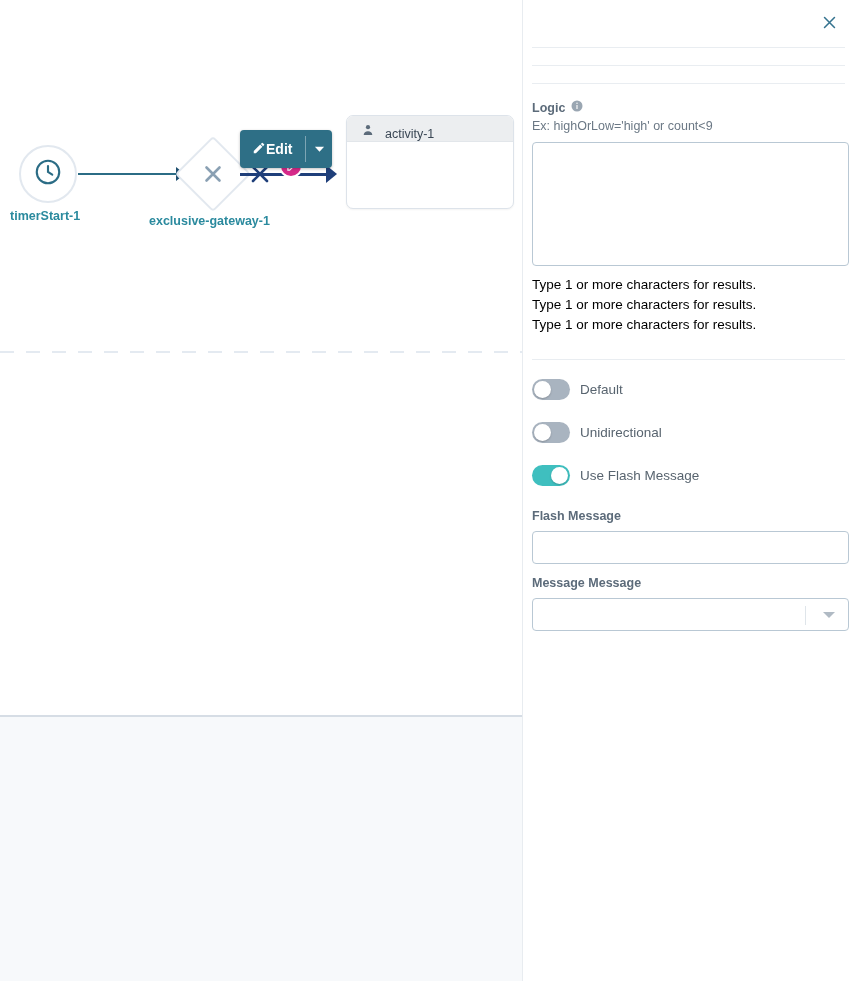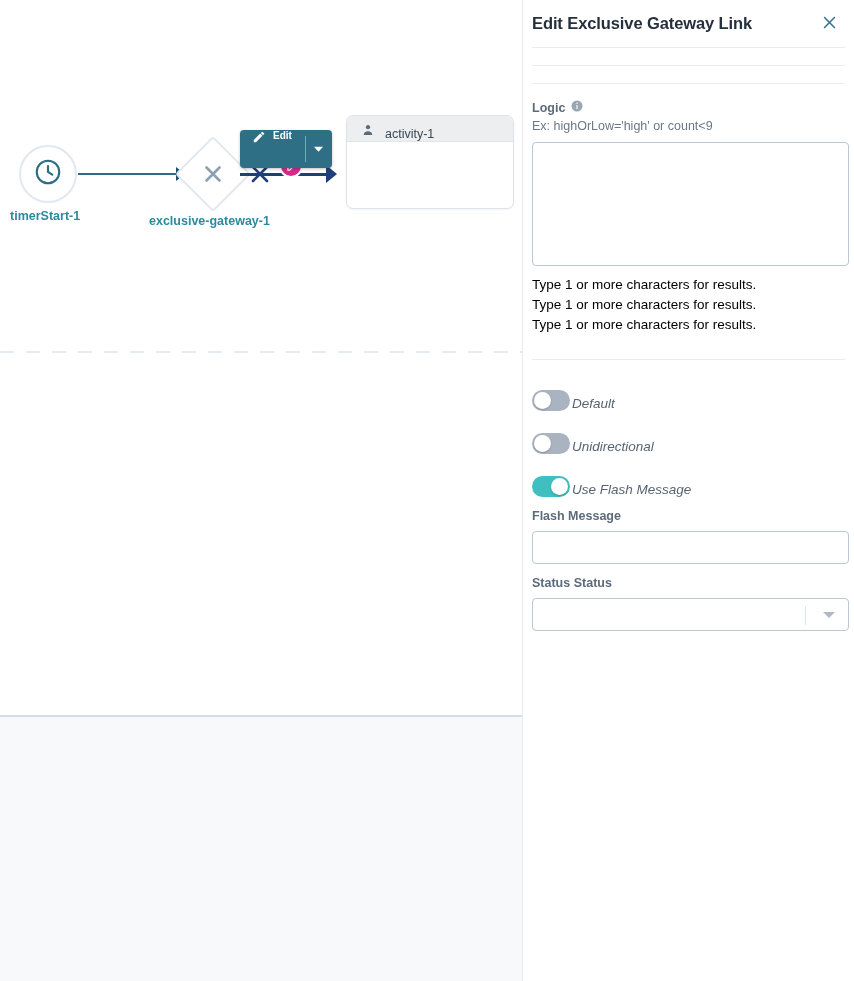--- a/index.html
+++ b/index.html
@@ -95,23 +95,23 @@
   }
 
   
   .edit-toolbar {
     position: absolute; left: 240px; top: 130px;
     height: 38px; display: flex; align-items: stretch;
     background: #2e6f86; border-radius: 4px; overflow: hidden;
     box-shadow: 0 1px 3px rgba(0,0,0,.25);
   }
   .edit-main {
-    display: flex; gap: 7px;
+    display: flex; align-items: center; gap: 0;
     padding: 0 13px 0 12px; color: #ffffff;
-    font-size: 10px; font-weight: bold; cursor: pointer;
+    font-size: 14px; font-weight: bold; cursor: pointer;
   }
   .edit-sep { width: 1px; background: rgba(255,255,255,.38); margin: 6px 0; }
   .edit-caret {
     display: flex; align-items: center; justify-content: center;
     width: 26px; cursor: pointer;
   }
 
   
   .activity-card {
     position: absolute; left: 346px; top: 115px;
@@ -166,22 +166,22 @@
     border: 1px solid #b9c8d4; border-radius: 4px; background: #fff;
     outline: none; resize: none; font-size: 13px; color: #333; padding: 7px 9px;
     font-family: "Liberation Sans", sans-serif;
   }
   .results-list { margin-top: 5px; }
   .result-line {
     font-size: 13.5px; color: #000000; line-height: 20px;
   }
 
   .toggle-row {
-    display: flex; align-items: flex-end; gap: 2px;
-    padding: 0 9px; height: 43px; font-style: italic;
+    display: flex; align-items: center; gap: 10px;
+    padding: 0 9px; height: 43px;
   }
   .toggle {
     width: 38px; height: 21px; border-radius: 11px;
     background: #a9b4c0; position: relative; cursor: pointer; flex: none;
   }
   .toggle.on { background: #3fbfbf; }
   .toggle .knob {
     position: absolute; top: 2px; left: 2px;
     width: 17px; height: 17px; border-radius: 50%; background: #fff;
     box-shadow: 0 1px 2px rgba(0,0,0,.2);
@@ -285,21 +285,20 @@
           </svg>
         </span>
         <span class="activity-title">activity-1</span>
       </div>
     </div>
   </div>
 
   <div id="panel">
 
     <div class="panel-header">
-      <div class="panel-title">Edit Exclusive Gateway Link</div>
       <div class="close-btn">
         <svg width="17" height="17" viewBox="0 0 24 24" stroke="#35738f" stroke-width="2.2" stroke-linecap="round">
           <path d="M5 5l14 14M19 5L5 19"></path>
         </svg>
       </div>
     </div>
     <div class="hr"></div>
 
     <div class="hr" style="margin-top:17px"></div>
 
@@ -347,21 +346,21 @@
       </div>
     </div>
 
     <div class="field-block" style="padding-top:12px">
       <div class="field-label">Flash Message</div>
       <input class="tinput" type="text" placeholder="" style="">
     </div>
 
 
     <div class="field-block" style="padding-top:12px">
-      <div class="field-label">Status Status</div>
+      <div class="field-label">Message Message</div>
       <div class="select-wrap">
         <div class="select-sep"></div>
         <div class="select-caret"></div>
       </div>
     </div>
 
   </div>
 </div>
 
 </body></html>

